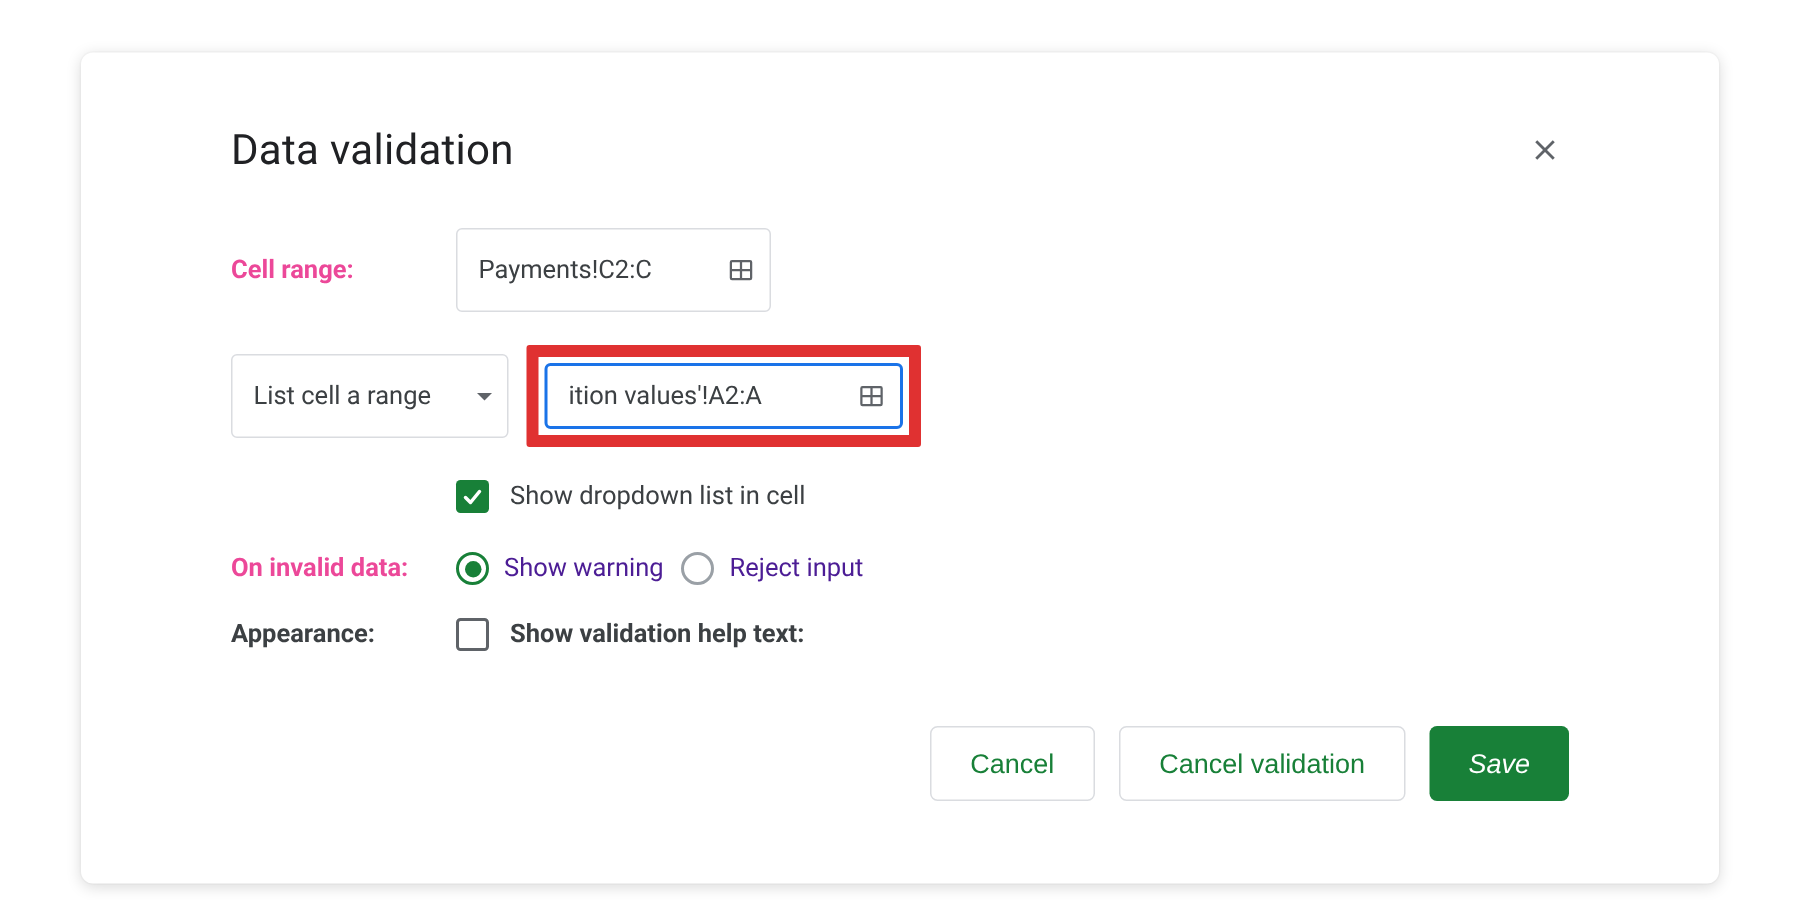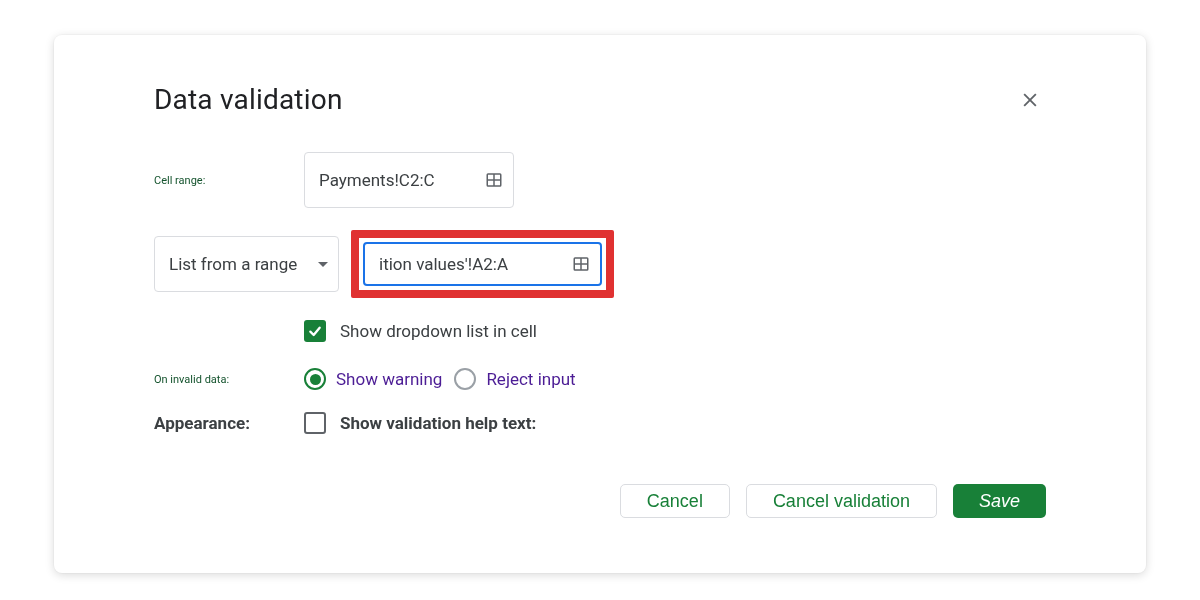--- a/index.html
+++ b/index.html
@@ -44,22 +44,23 @@
       justify-content: center;
     }
     .row {
       display: flex;
       align-items: center;
       margin-bottom: 22px;
     }
     .row .label {
       width: 150px;
       flex-shrink: 0;
-      font-size: 11px;
-      color: #14532d;
+      font-size: 17px;
+      color: #ec4899;
+      font-weight: bold;
     }
     .row .controls {
       display: flex;
       align-items: center;
       gap: 12px;
       flex-wrap: nowrap;
     }
     .input-box {
       border: 1px solid #dadce0;
       border-radius: 4px;
@@ -193,21 +194,21 @@
       display: flex;
       align-items: center;
       gap: 14px;
     }
     .button-row {
       display: flex;
       justify-content: flex-end;
       gap: 16px;
     }
     .btn {
-      height: 34px;
+      height: 50px;
       padding: 0 26px;
       border-radius: 5px;
       font-size: 18px;
       font-weight: 500;
       cursor: pointer;
       display: flex;
       align-items: center;
       justify-content: center;
       border: none;
     }
@@ -246,21 +247,21 @@
           <line x1="3" y1="12" x2="21" y2="12"></line>
           <line x1="12" y1="4" x2="12" y2="20"></line>
         </svg>
       </div>
     </div>
   </div>
 
   <div class="row">
     <div class="controls">
       <div class="input-box criteria-select">
-        <span>List from a range</span>
+        <span>List cell a range</span>
         <span class="dropdown-arrow"></span>
       </div>
       <div class="criteria-range-wrapper">
         <div class="criteria-range-highlight">
           <div class="input-box criteria-range-input">
             <span class="text">ition values'!A2:A</span>
             <svg class="grid-icon" viewBox="0 0 24 24" fill="none" stroke="#5f6368" stroke-width="2">
               <rect x="3" y="4" width="18" height="16" rx="1"></rect>
               <line x1="3" y1="12" x2="21" y2="12"></line>
               <line x1="12" y1="4" x2="12" y2="20"></line>

